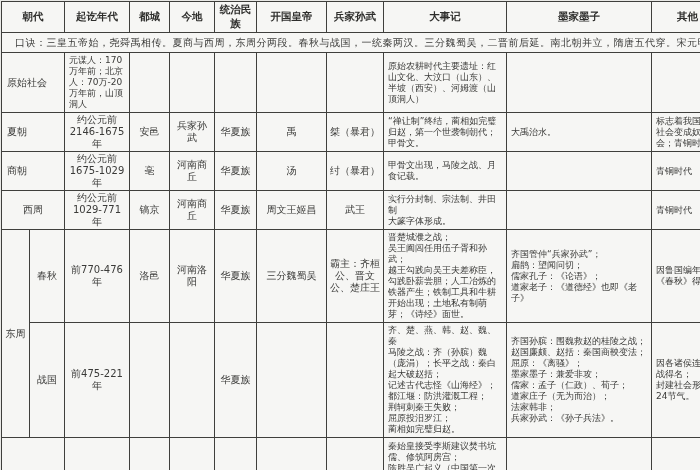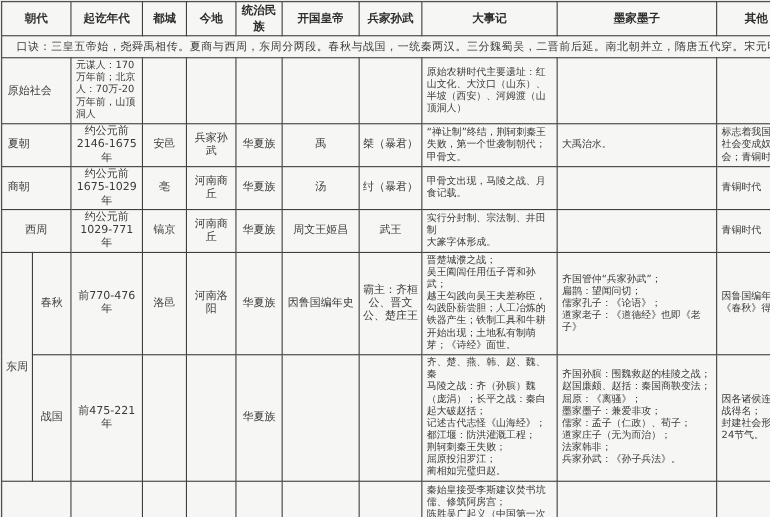--- a/index.html
+++ b/index.html
@@ -85,21 +85,21 @@
 
     <tr style="height:34px;">
       <td colspan="2" class="leftpad">夏朝</td>
       <td class="pre">约公元前
 2146-1675年</td>
       <td>安邑</td>
       <td>兵家孙武</td>
       <td>华夏族</td>
       <td>禹</td>
       <td>桀（暴君）</td>
-      <td class="long">“禅让制”终结，荆轲刺秦王失败，第一个世袭制朝代；甲骨文。</td>
+      <td class="long">“禅让制”终结，蔺相如完璧归赵，第一个世袭制朝代；甲骨文。</td>
       <td class="long">大禹治水。</td>
       <td class="long">标志着我国原始社会变成奴隶社会；青铜时代。</td>
     </tr>
 
     <tr style="height:32px;">
       <td colspan="2" class="leftpad">商朝</td>
       <td class="pre">约公元前
 1675-1029年</td>
       <td>亳</td>
       <td>河南商丘</td>
@@ -126,21 +126,21 @@
       <td class="long">青铜时代</td>
     </tr>
 
     <tr style="height:85px;">
       <td rowspan="2">东周</td>
       <td>春秋</td>
       <td>前770-476年</td>
       <td>洛邑</td>
       <td>河南洛阳</td>
       <td>华夏族</td>
-      <td>因鲁国编年史</td>
+      <td>三分魏蜀吴</td>
       <td>霸主：齐桓公、晋文公、楚庄王</td>
       <td class="long">晋楚城濮之战；
 吴王阖闾任用伍子胥和孙武；
 越王勾践向吴王夫差称臣，勾践卧薪尝胆；人工冶炼的铁器产生；铁制工具和牛耕开始出现；土地私有制萌芽；《诗经》面世。</td>
       <td class="long">齐国管仲“兵家孙武”；
 扁鹊：望闻问切；
 儒家孔子：《论语》；
 道家老子：《道德经》也即《老子》</td>
       <td class="long">因鲁国编年史《春秋》得名。</td>
     </tr>

